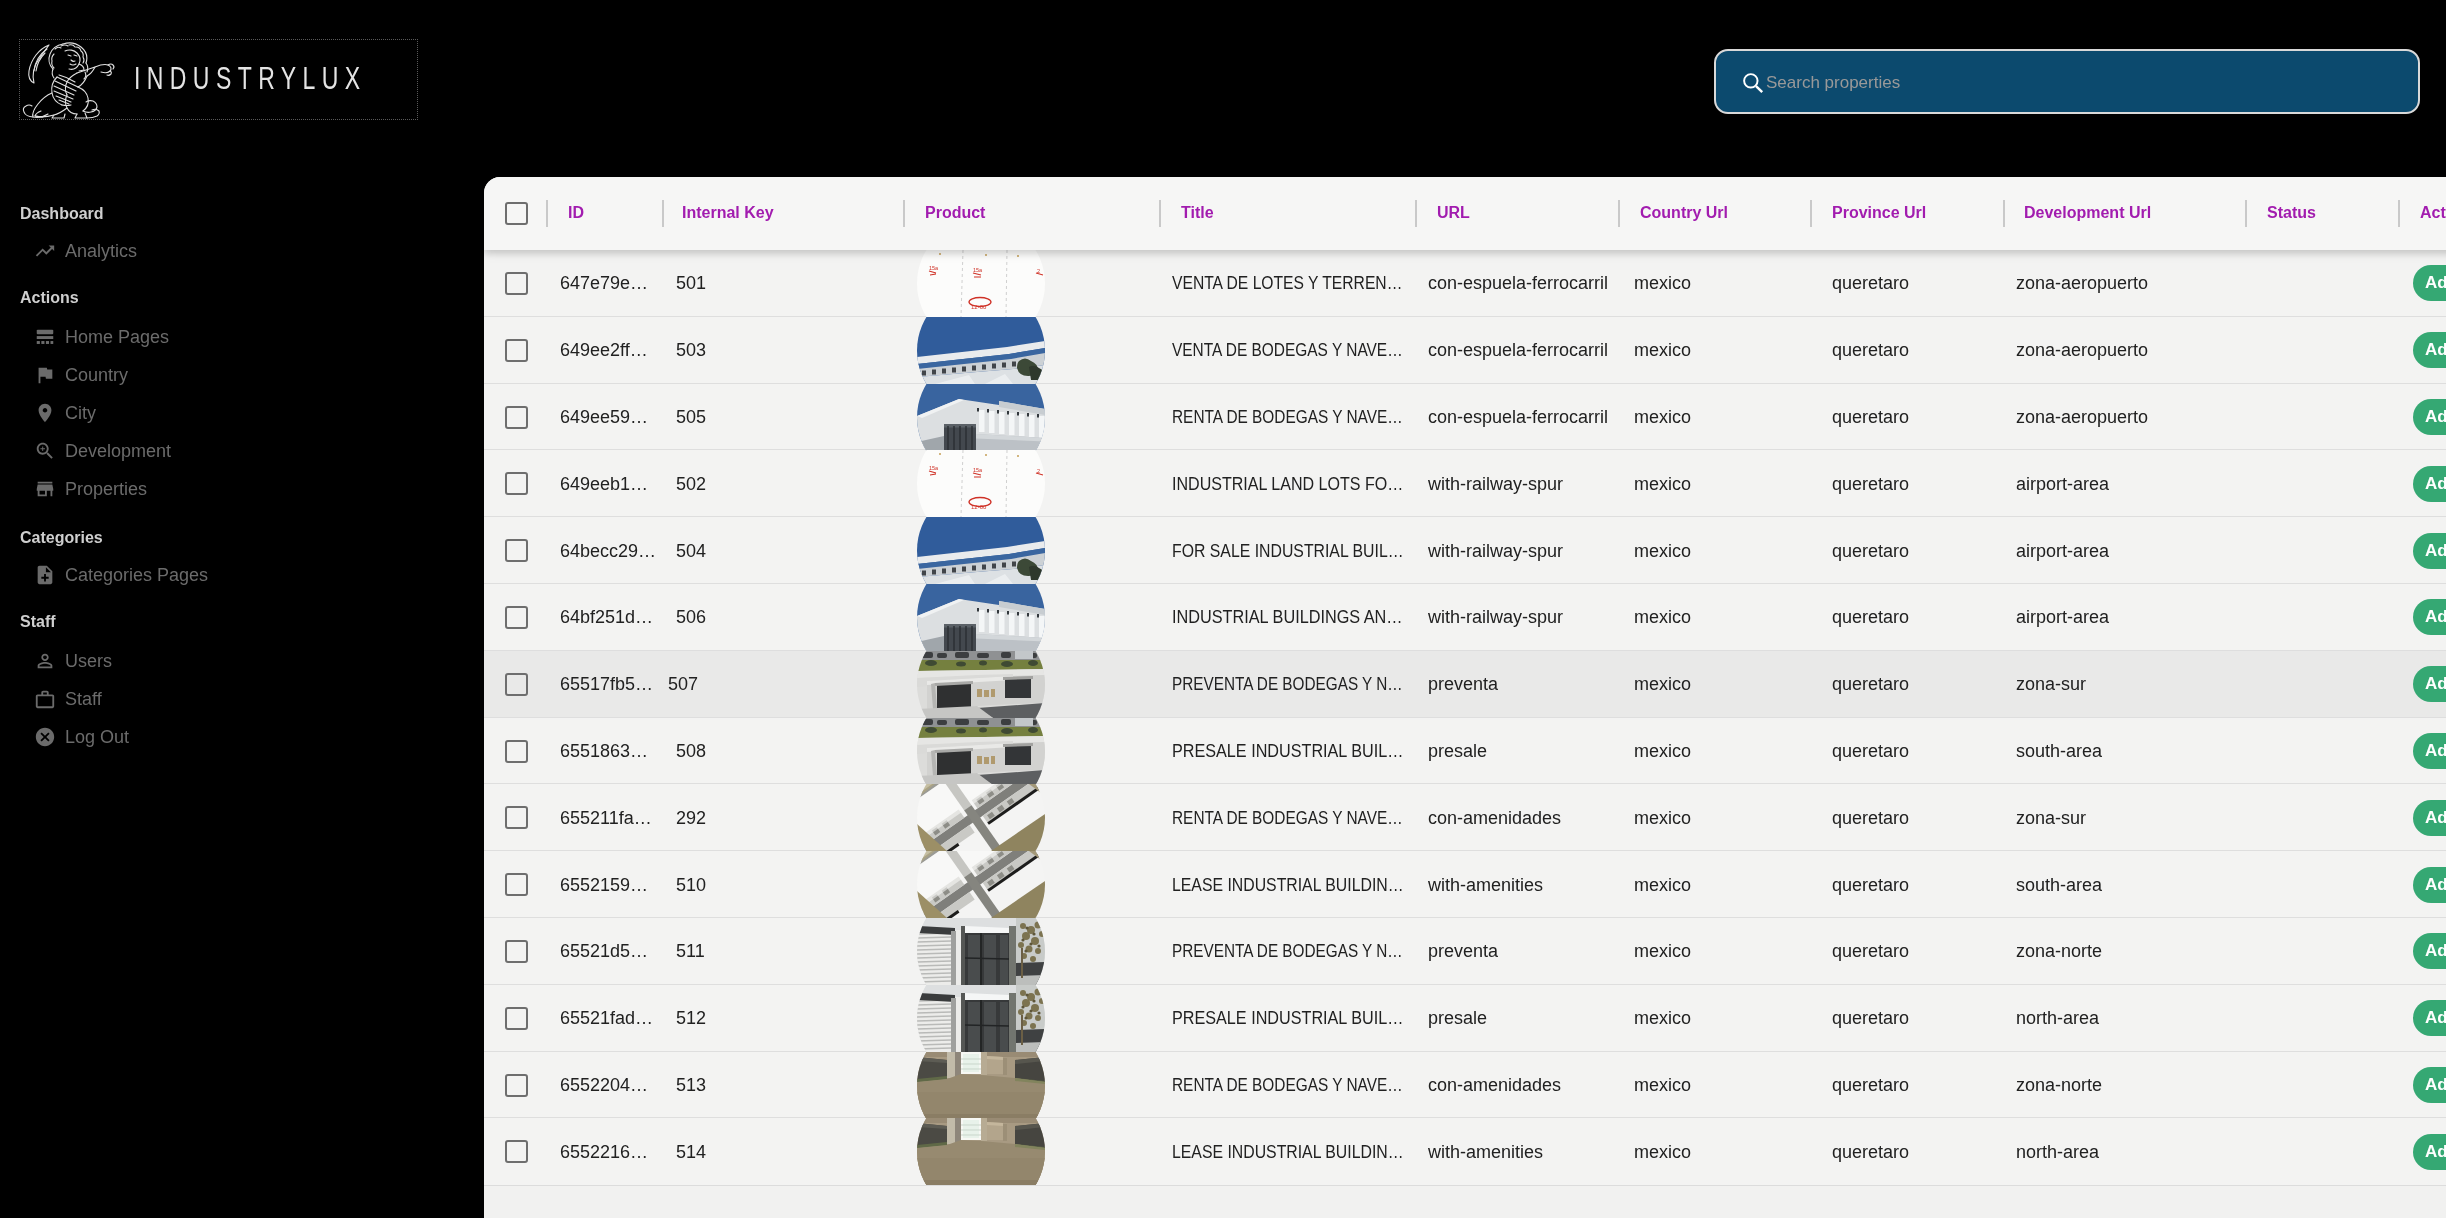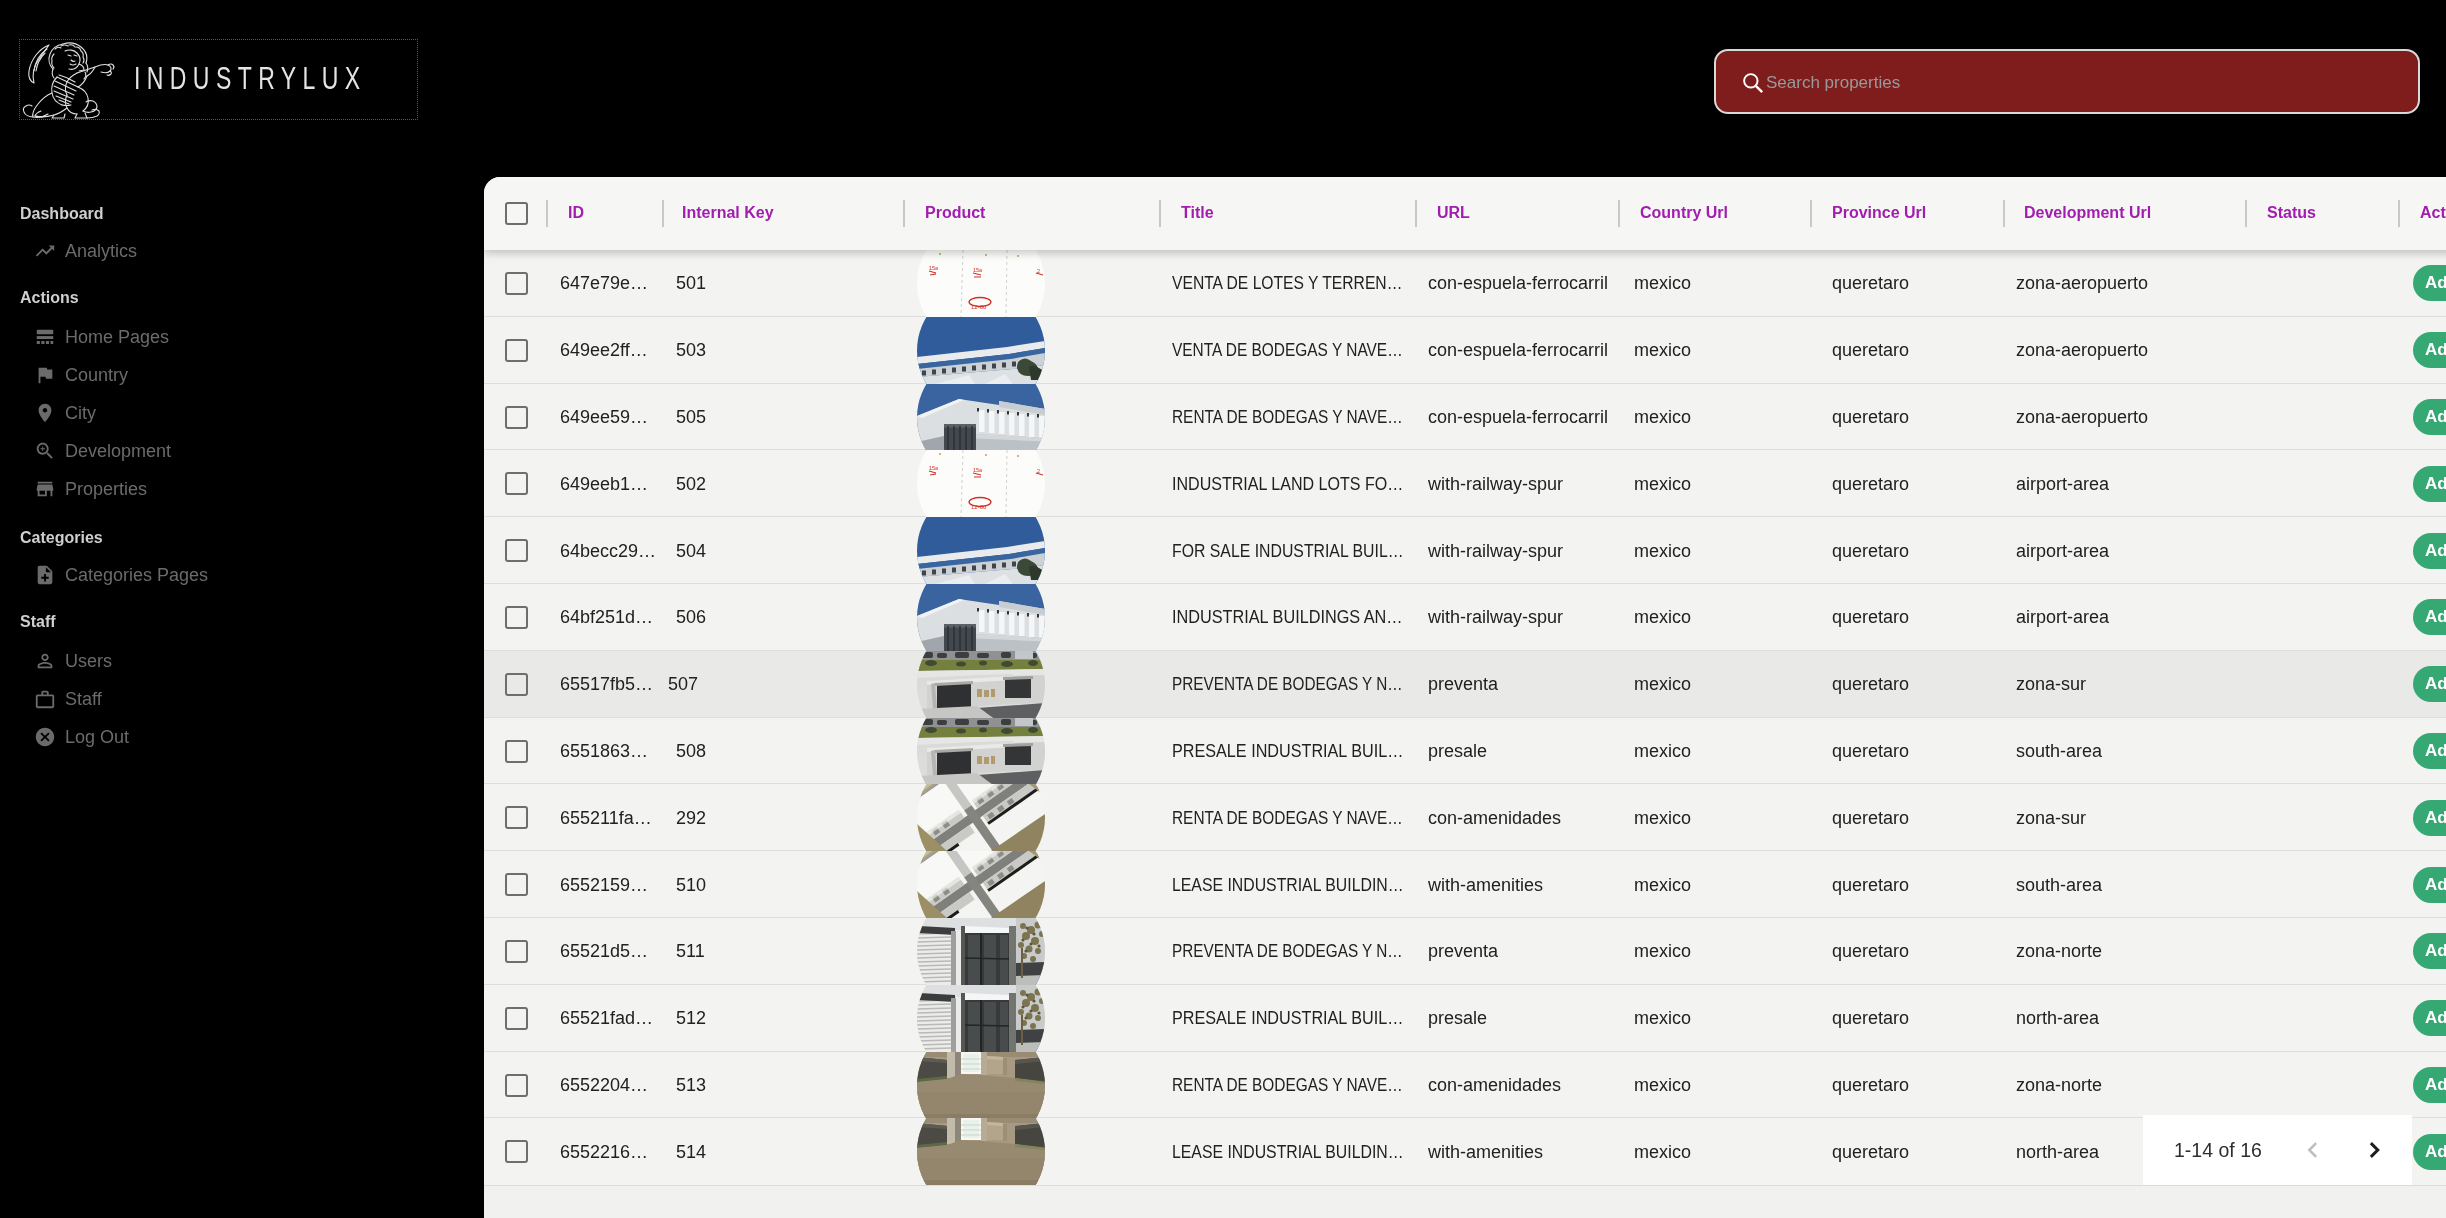--- a/index.html
+++ b/index.html
@@ -1,20 +1,20 @@
 <!DOCTYPE html>
 <html><head>
 <meta charset="utf-8">
 <style>
 html,body{margin:0;padding:0;width:2446px;height:1218px;overflow:hidden;background:#000;font-family:"Liberation Sans",sans-serif;}
 *{box-sizing:border-box;}
 #logo{position:absolute;left:19px;top:39px;width:399px;height:81px;border:1px dotted #5a5a5a;}
 #lion{position:absolute;left:1px;top:1px;}
 #brand{position:absolute;left:114px;top:20px;font-size:31.5px;color:#e4e4e4;letter-spacing:8.8px;transform:scaleX(0.73);transform-origin:0 0;white-space:nowrap;}
-#search{position:absolute;left:1714px;top:49px;width:706px;height:65px;border:2px solid #d9d9d9;border-radius:14px;background:#7f1d1d;}
+#search{position:absolute;left:1714px;top:49px;width:706px;height:65px;border:2px solid #d9d9d9;border-radius:14px;background:#0c4a6e;}
 #search svg{position:absolute;left:24px;top:19px;}
 #search span{position:absolute;left:50px;top:22px;font-size:17px;color:#999;}
 
 .shead{position:absolute;left:20px;color:#cfcfcf;font-size:16px;font-weight:bold;white-space:nowrap;}
 .sitem{position:absolute;left:34px;color:#6b6b6b;font-size:18px;white-space:nowrap;}
 .sitem svg{vertical-align:-4px;margin-right:9px;}
 .sitem span{position:relative;top:-1px;}
 
 #table{position:absolute;left:484px;top:177px;width:1986px;height:1041px;background:#f2f2f1;border-radius:16px 0 0 0;}
 #thead{position:absolute;left:0;top:0;width:100%;height:73px;background:#f6f6f5;border-radius:16px 16px 0 0;box-shadow:0 4px 6px rgba(0,0,0,0.13),0 2px 14px rgba(0,0,0,0.08);z-index:5;}
@@ -897,22 +897,13 @@
 <div class="hlab" style="left:1156px">Country Url</div>
 <div class="hsep" style="left:1326px"></div>
 <div class="hlab" style="left:1348px">Province Url</div>
 <div class="hsep" style="left:1519px"></div>
 <div class="hlab" style="left:1540px">Development Url</div>
 <div class="hsep" style="left:1761px"></div>
 <div class="hlab" style="left:1783px">Status</div>
 <div class="hsep" style="left:1914px"></div>
 <div class="hlab" style="left:1936px">Actions</div>
     </div>
-  <div id="pager">
-    <span class="cnt">1-14 of 16</span>
-    <svg style="left:155px;top:20px" width="30" height="30" viewBox="0 0 24 24">
-        <path d="M14.5 6.5 9 12l5.5 5.5" fill="none" stroke="#bdbdbd" stroke-width="2"></path>
-      </svg>
-    <svg style="left:216px;top:20px" width="30" height="30" viewBox="0 0 24 24">
-        <path d="M9.5 6.5 15 12l-5.5 5.5" fill="none" stroke="#1d1d1d" stroke-width="2.4"></path>
-      </svg>
-  </div>
 </div>
 
 </body></html>

